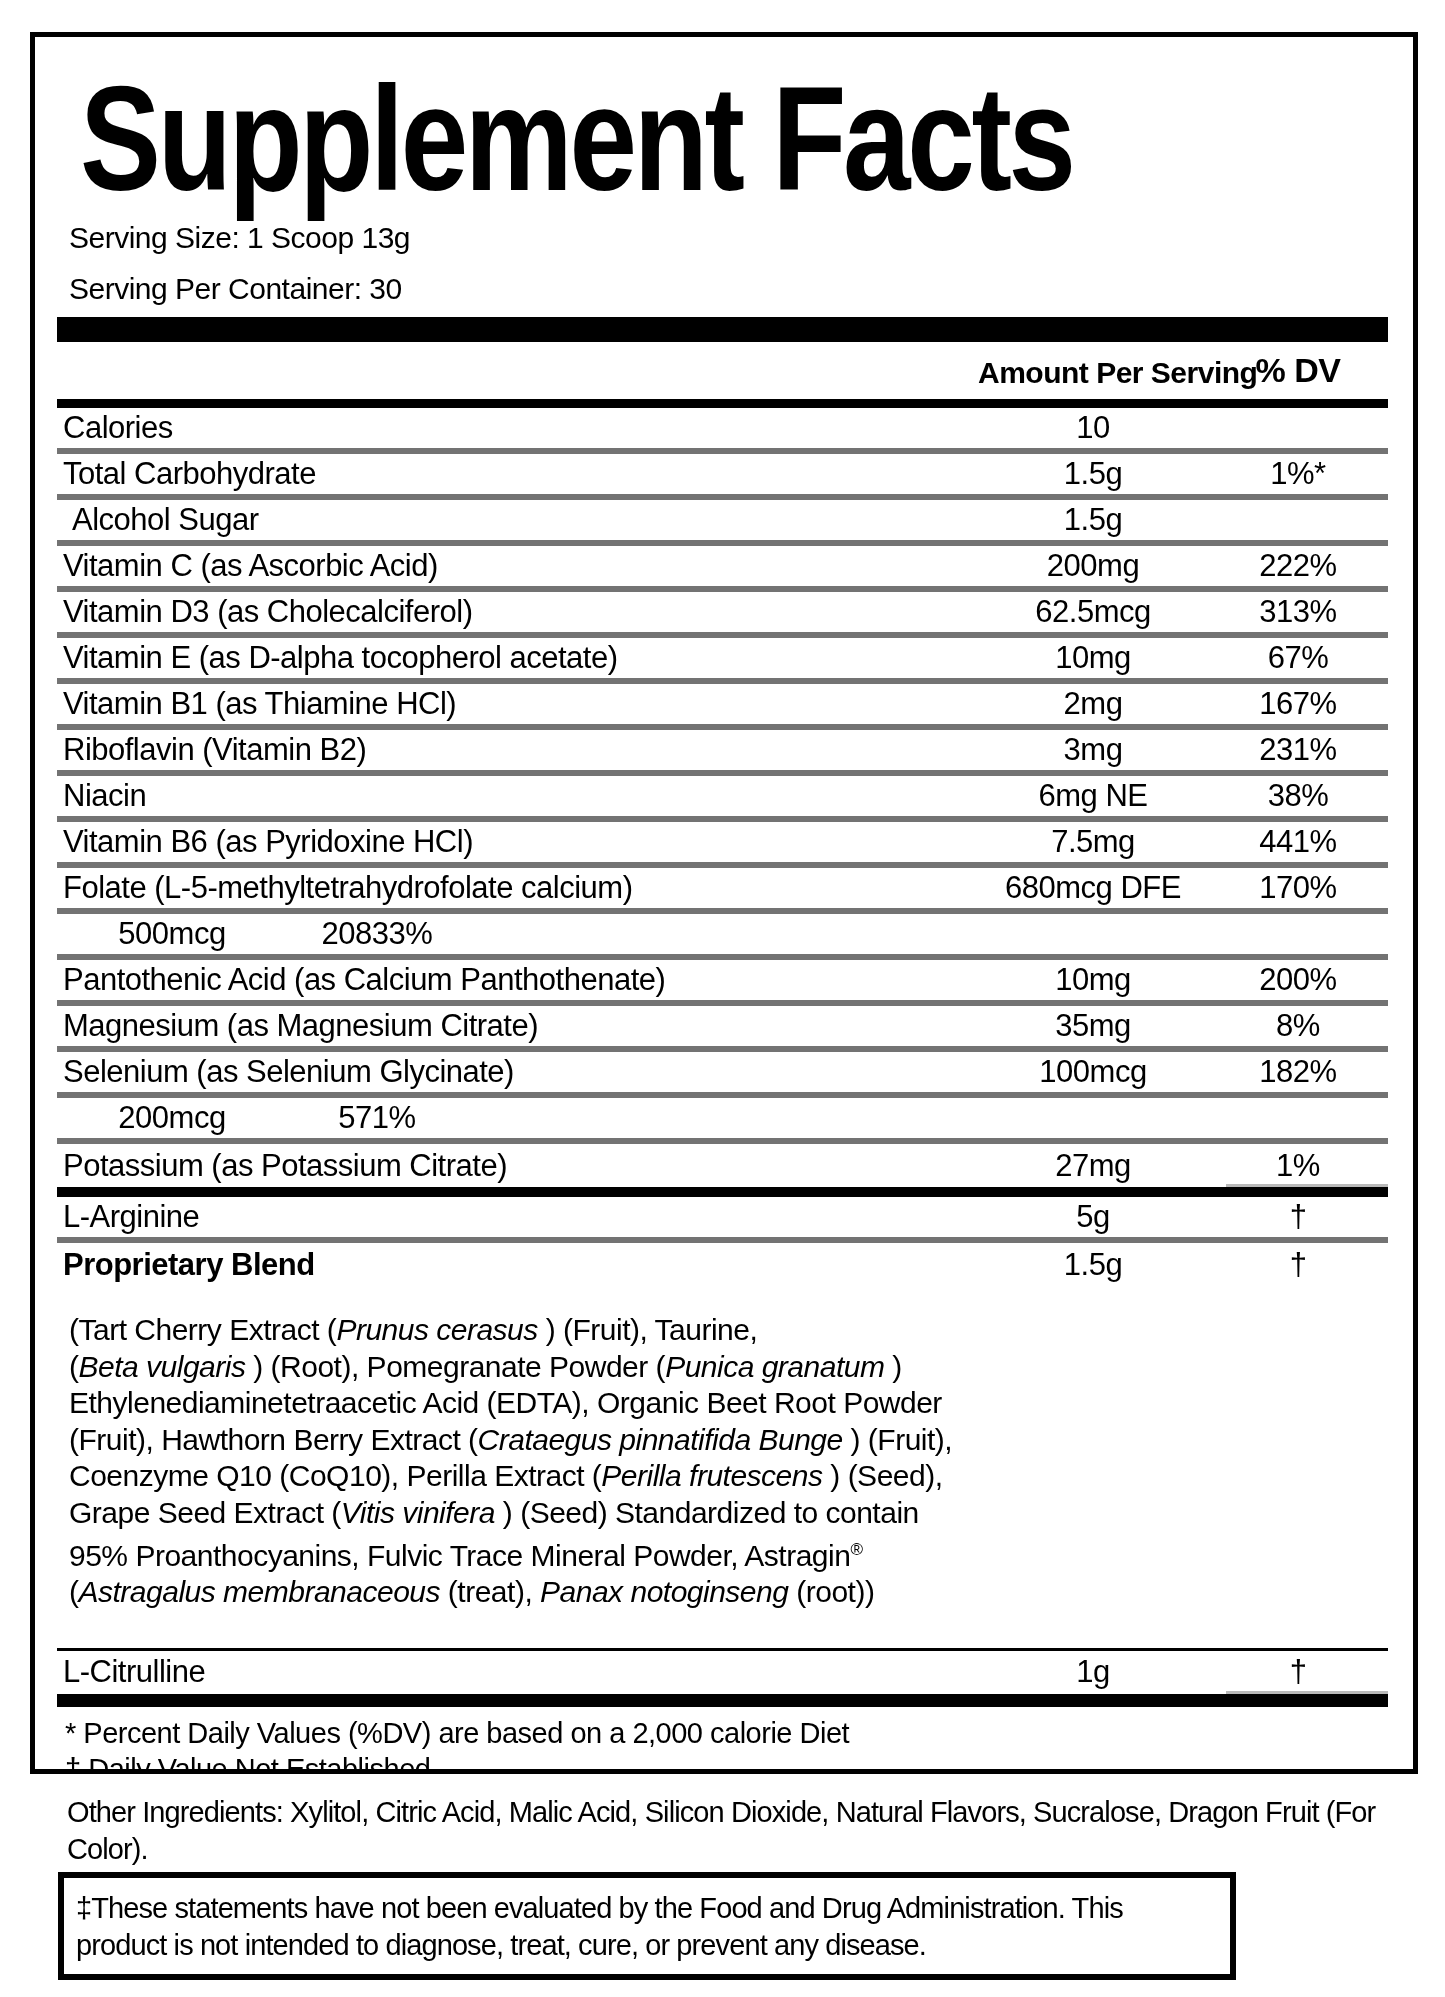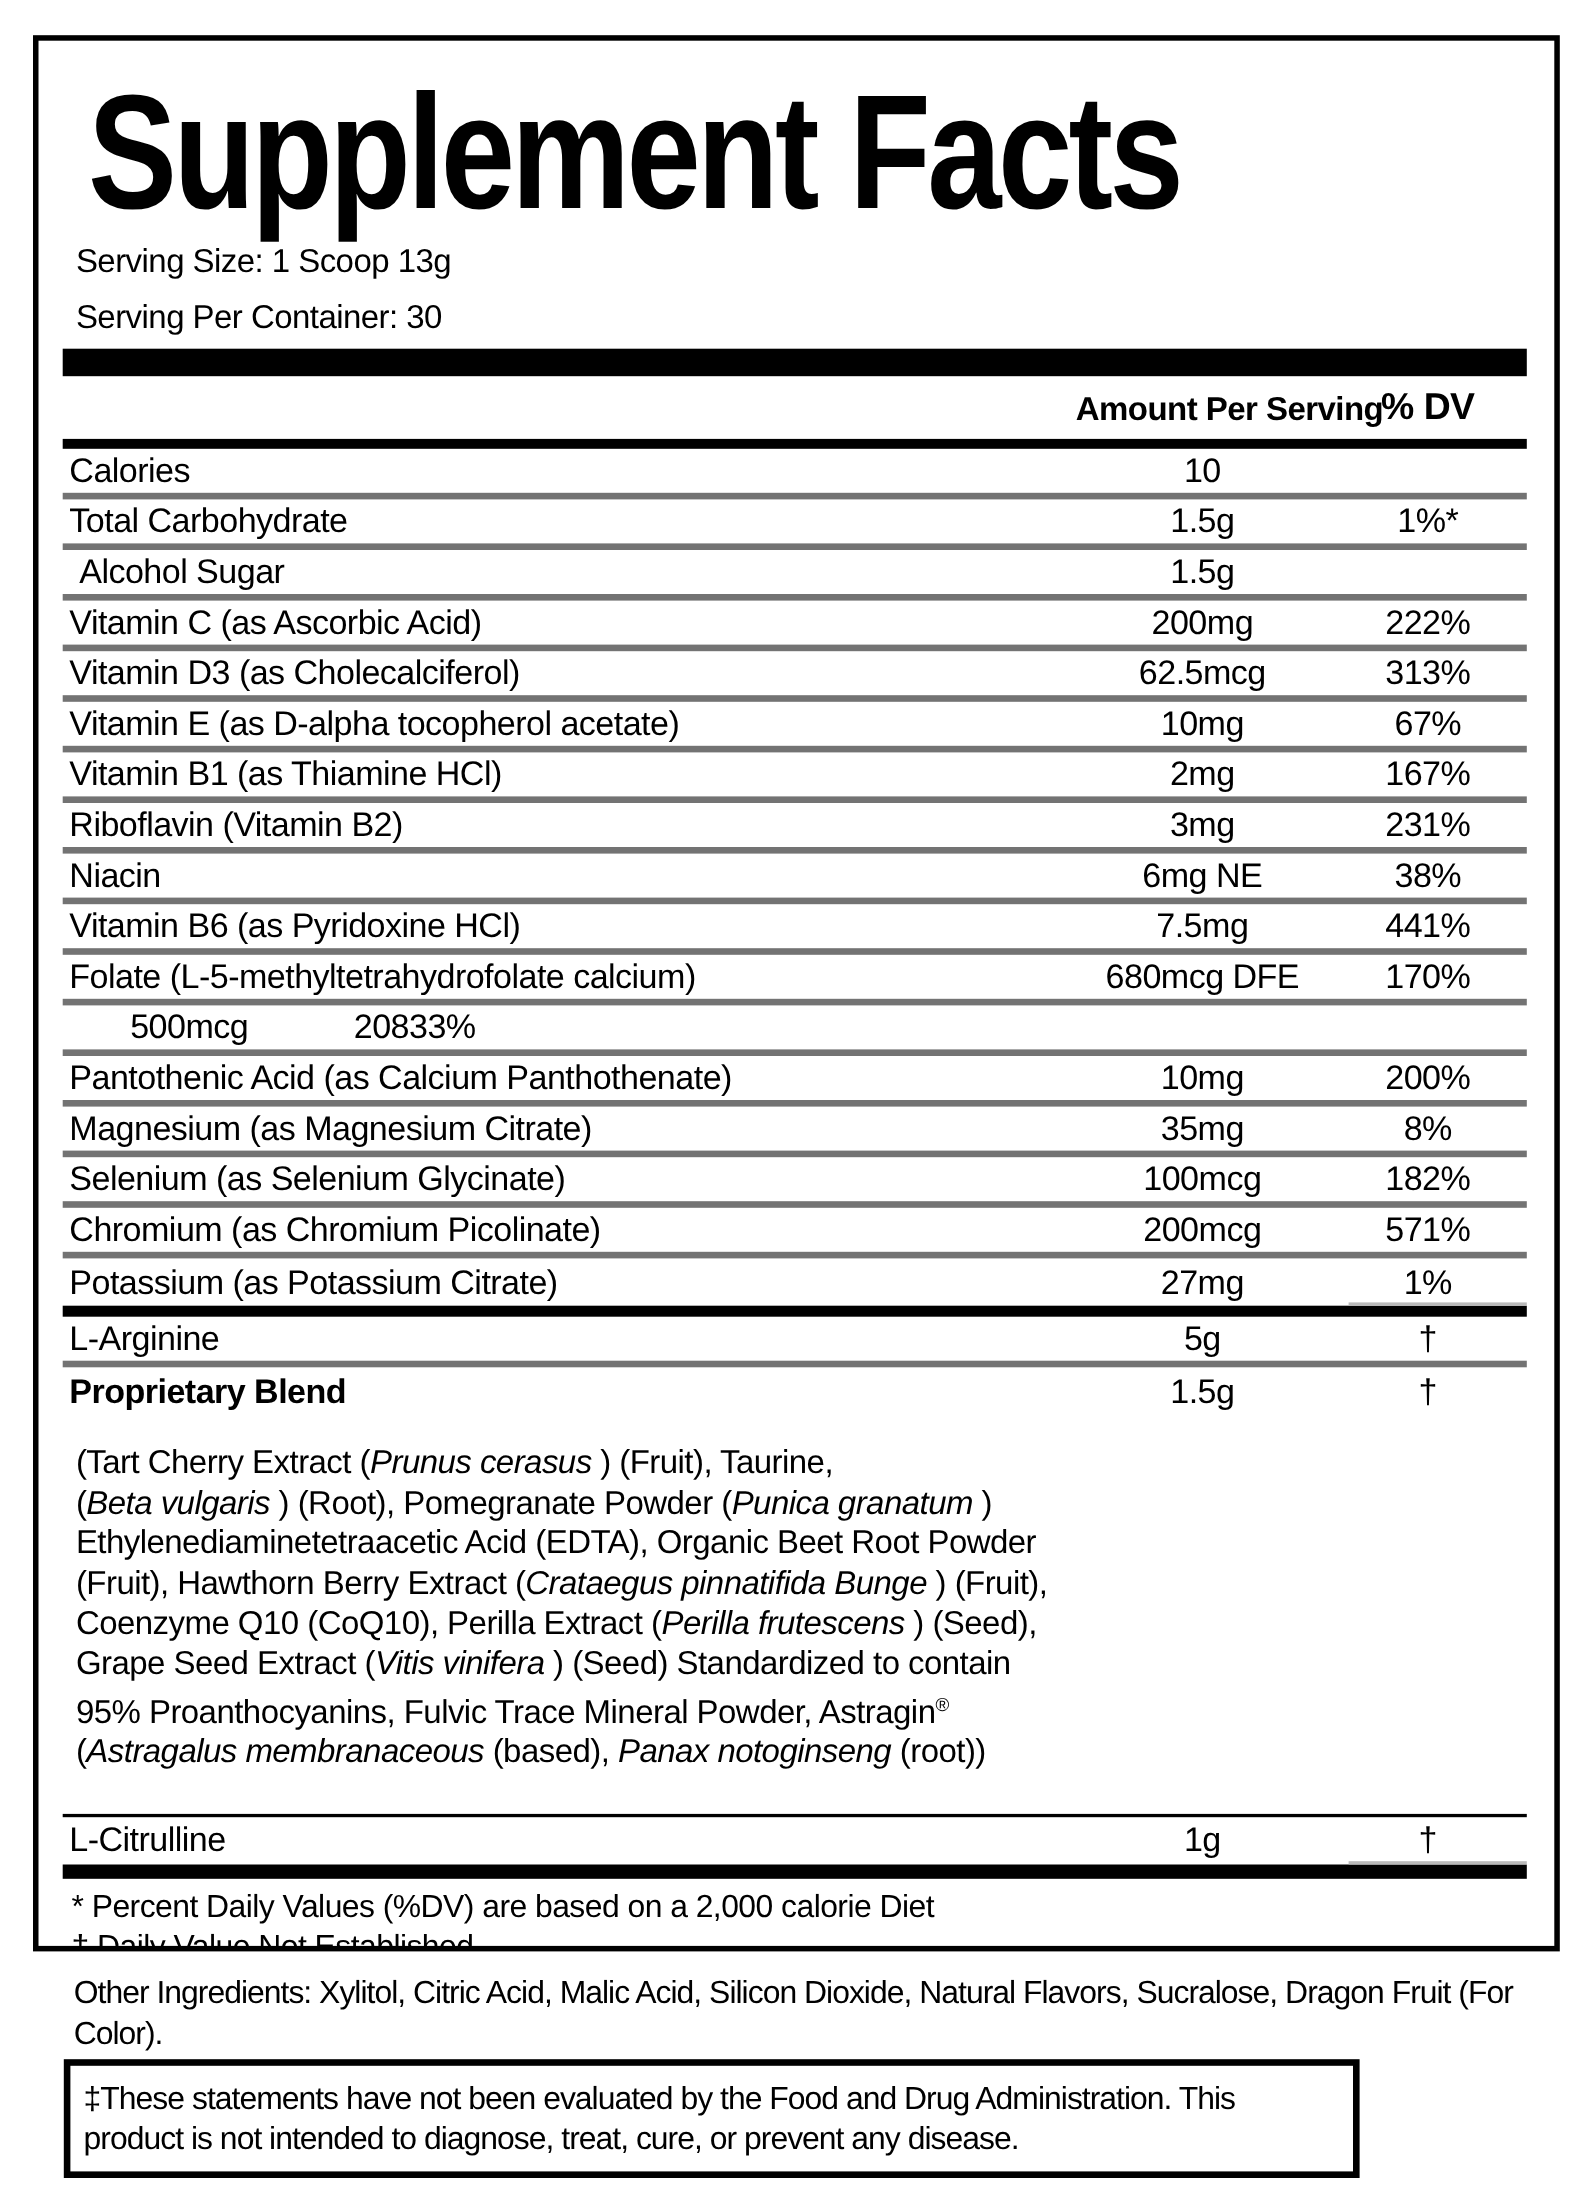--- a/index.html
+++ b/index.html
@@ -147,21 +147,20 @@
     <span class="c-name">Magnesium (as Magnesium Citrate)</span>
     <span class="c-amt">35mg</span>
     <span class="c-dv">8%</span>
   </div>
       <div class="row">
     <span class="c-name">Selenium (as Selenium Glycinate)</span>
     <span class="c-amt">100mcg</span>
     <span class="c-dv">182%</span>
   </div>
       <div class="row">
-    <span class="c-name">Chromium (as Chromium Picolinate)</span>
     <span class="c-amt">200mcg</span>
     <span class="c-dv">571%</span>
   </div>
       <div class="row underline">
     <span class="c-name">Potassium (as Potassium Citrate)</span>
     <span class="c-amt">27mg</span>
     <span class="c-dv">1%</span>
   </div>
     </div>
   <div class="bar3"></div>
@@ -179,21 +178,21 @@
     </div>
 
   <div class="blend" id="blend">
       <div class="blend-line"><span>(Tart Cherry Extract (</span><i>Prunus cerasus</i><span> ) (Fruit), Taurine,</span></div>
       <div class="blend-line"><span>(</span><i>Beta vulgaris</i><span> ) (Root), Pomegranate Powder (</span><i>Punica granatum</i><span> )</span></div>
       <div class="blend-line"><span>Ethylenediaminetetraacetic Acid (EDTA), Organic Beet Root Powder</span></div>
       <div class="blend-line"><span>(Fruit), Hawthorn Berry Extract (</span><i>Crataegus pinnatifida Bunge</i><span> ) (Fruit),</span></div>
       <div class="blend-line"><span>Coenzyme Q10 (CoQ10), Perilla Extract (</span><i>Perilla frutescens</i><span> ) (Seed),</span></div>
       <div class="blend-line"><span>Grape Seed Extract (</span><i>Vitis vinifera</i><span> ) (Seed) Standardized to contain</span></div>
       <div class="blend-line"><span>95% Proanthocyanins,  Fulvic Trace Mineral Powder, Astragin</span><sup>®</sup></div>
-      <div class="blend-line"><span>(</span><i>Astragalus membranaceous</i><span> (based), </span><i>Panax notoginseng</i><span> (root))</span></div>
+      <div class="blend-line"><span>(</span><i>Astragalus membranaceous</i><span> (treat), </span><i>Panax notoginseng</i><span> (root))</span></div>
     </div>
 
   <div class="thin-line"></div>
   <div class="rows" id="rows-citrulline">
       <div class="row underline">
     <span class="c-name">L-Citrulline</span>
     <span class="c-amt">1g</span>
     <span class="c-dv">†</span>
   </div>
     </div>

